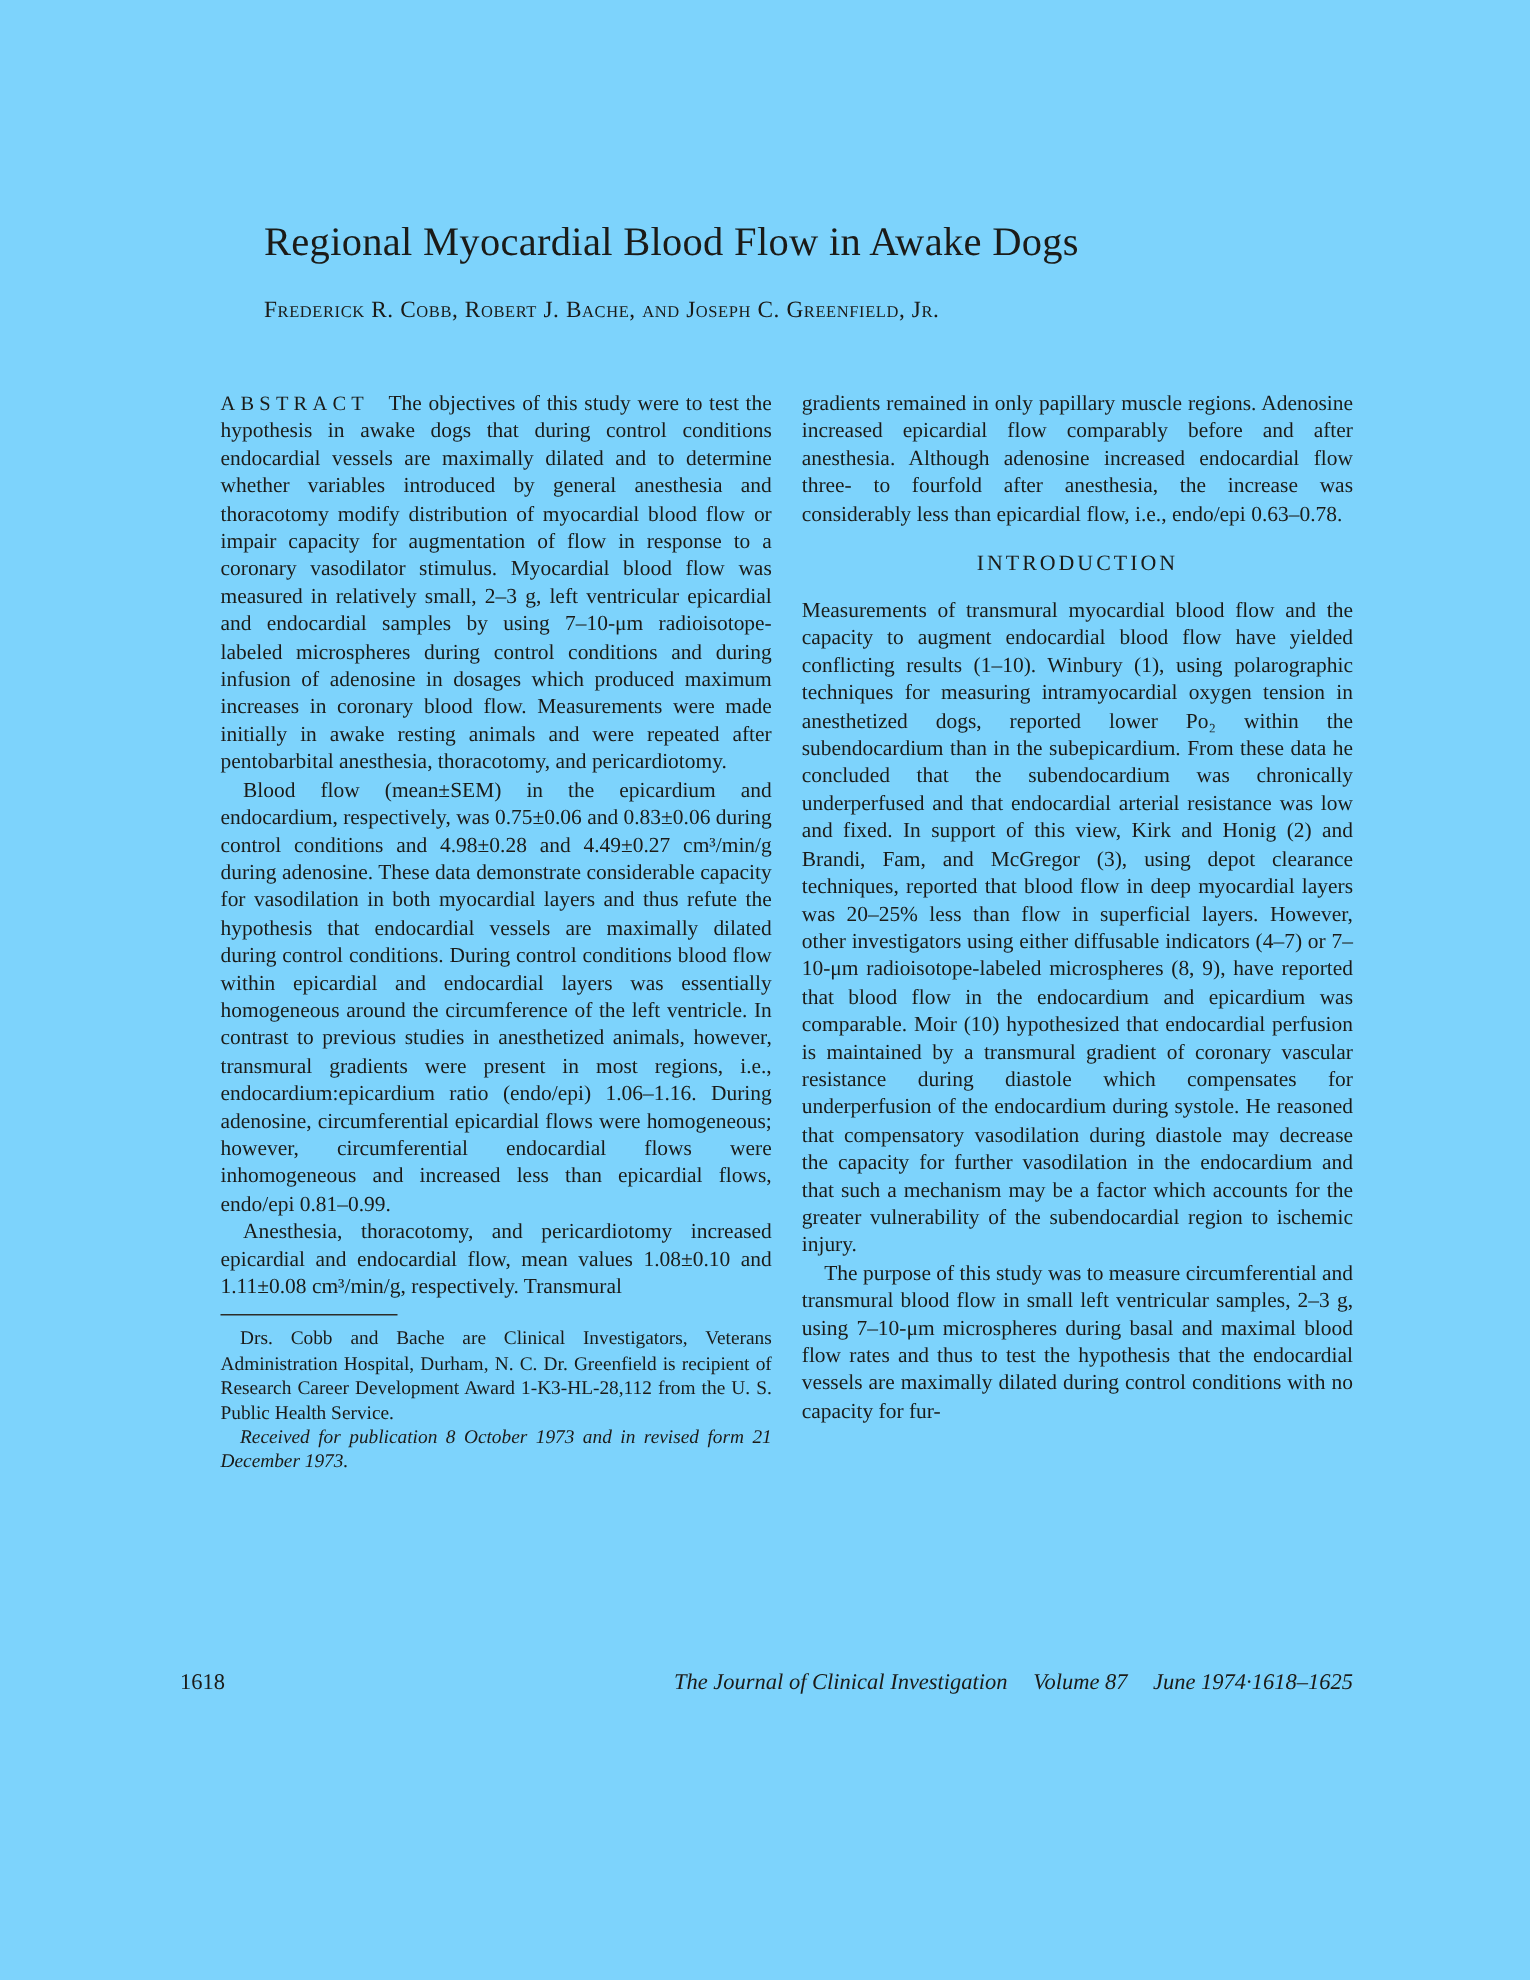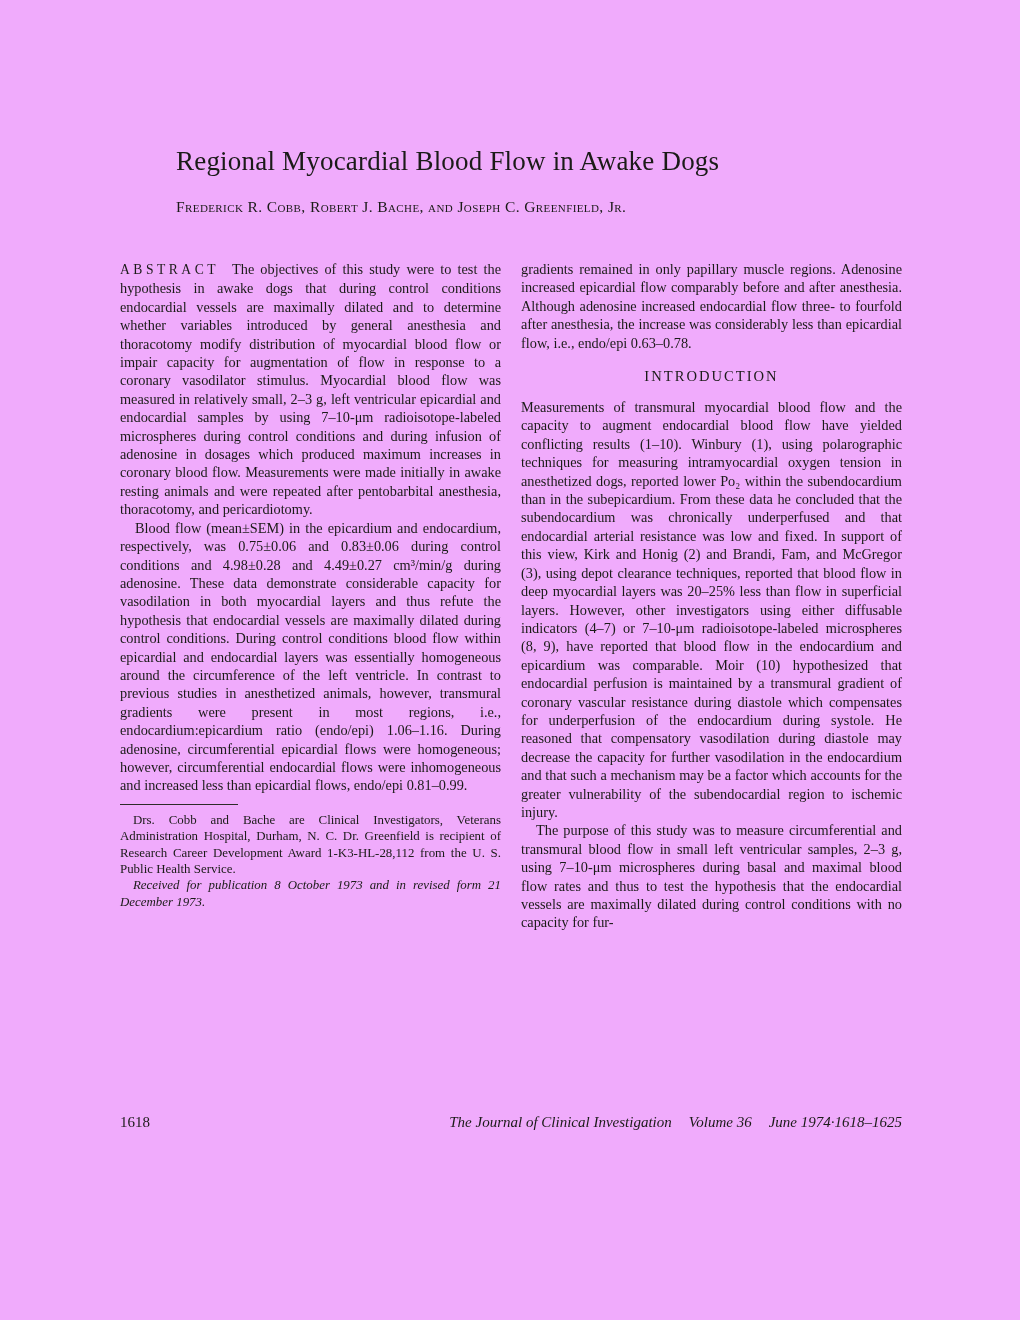--- a/index.html
+++ b/index.html
@@ -9,21 +9,21 @@
     font-family: "Liberation Serif", serif;
     color: #1b1b18;
     -webkit-font-smoothing: antialiased;
   }
   .page {
     position: relative;
     width: 1020px;
     height: 1320px;
     padding: 146px 118px 0 120px;
     overflow: hidden;
-    background: #f0abfc;
+    background: #7dd3fc;
   }
   .head { margin-left: 56px; }
   .title {
     font-size: 27px;
     font-weight: 400;
     letter-spacing: 0.2px;
     margin-bottom: 21px;
   }
   .authors {
     font-size: 15.5px;
@@ -34,20 +34,21 @@
   .affiliation {
     font-size: 15.5px;
     font-style: italic;
     line-height: 19px;
     white-space: pre-line;
   }
   .columns {
     display: flex;
     gap: 20px;
     margin-top: 44px;
+    margin-left: 27px;
   }
   .col { flex: 1; min-width: 0; }
   .body-p {
     font-size: 14.3px;
     line-height: 18.4px;
     text-align: justify;
   }
   .indent { text-indent: 15px; }
   .abstract-label {
     font-size: 13.6px;
@@ -99,35 +100,36 @@
   <header class="head">
     <h1 class="title">Regional Myocardial Blood Flow in Awake Dogs</h1>
     <div class="authors">Frederick R. Cobb, Robert J. Bache, and Joseph C. Greenfield, Jr.</div>
   </header>
 
   <main class="columns">
 
     <section class="col col-left">
       <p class="body-p"><span class="abstract-label">ABSTRACT</span><span>The objectives of this study were to test the hypothesis in awake dogs that during control conditions endocardial vessels are maximally dilated and to determine whether variables introduced by general anesthesia and thoracotomy modify distribution of myocardial blood flow or impair capacity for augmentation of flow in response to a coronary vasodilator stimulus. Myocardial blood flow was measured in relatively small, 2–3 g, left ventricular epicardial and endocardial samples by using 7–10-μm radioisotope-labeled microspheres during control conditions and during infusion of adenosine in dosages which produced maximum increases in coronary blood flow. Measurements were made initially in awake resting animals and were repeated after pentobarbital anesthesia, thoracotomy, and pericardiotomy.</span></p>
       <p class="body-p indent">Blood flow (mean±SEM) in the epicardium and endocardium, respectively, was 0.75±0.06 and 0.83±0.06 during control conditions and 4.98±0.28 and 4.49±0.27 cm³/min/g during adenosine. These data demonstrate considerable capacity for vasodilation in both myocardial layers and thus refute the hypothesis that endocardial vessels are maximally dilated during control conditions. During control conditions blood flow within epicardial and endocardial layers was essentially homogeneous around the circumference of the left ventricle. In contrast to previous studies in anesthetized animals, however, transmural gradients were present in most regions, i.e., endocardium:epicardium ratio (endo/epi) 1.06–1.16. During adenosine, circumferential epicardial flows were homogeneous; however, circumferential endocardial flows were inhomogeneous and increased less than epicardial flows, endo/epi 0.81–0.99.</p>
+      <p class="body-p indent">Anesthesia, thoracotomy, and pericardiotomy increased epicardial and endocardial flow, mean values 1.08±0.10 and 1.11±0.08 cm³/min/g, respectively. Transmural</p>
 
       <div class="footnote">
         <div class="footnote-rule"></div>
         <p class="footnote-p indent">Drs. Cobb and Bache are Clinical Investigators, Veterans Administration Hospital, Durham, N. C. Dr. Greenfield is recipient of Research Career Development Award 1-K3-HL-28,112 from the U. S. Public Health Service.</p>
         <p class="footnote-p indent italic">Received for publication 8 October 1973 and in revised form 21 December 1973.</p>
       </div>
     </section>
 
     <section class="col col-right">
       <p class="body-p">gradients remained in only papillary muscle regions. Adenosine increased epicardial flow comparably before and after anesthesia. Although adenosine increased endocardial flow three- to fourfold after anesthesia, the increase was considerably less than epicardial flow, i.e., endo/epi 0.63–0.78.</p>
       <h2 class="section-heading">INTRODUCTION</h2>
       <p class="body-p">Measurements of transmural myocardial blood flow and the capacity to augment endocardial blood flow have yielded conflicting results (1–10). Winbury (1), using polarographic techniques for measuring intramyocardial oxygen tension in anesthetized dogs, reported lower Po₂ within the subendocardium than in the subepicardium. From these data he concluded that the subendocardium was chronically underperfused and that endocardial arterial resistance was low and fixed. In support of this view, Kirk and Honig (2) and Brandi, Fam, and McGregor (3), using depot clearance techniques, reported that blood flow in deep myocardial layers was 20–25% less than flow in superficial layers. However, other investigators using either diffusable indicators (4–7) or 7–10-μm radioisotope-labeled microspheres (8, 9), have reported that blood flow in the endocardium and epicardium was comparable. Moir (10) hypothesized that endocardial perfusion is maintained by a transmural gradient of coronary vascular resistance during diastole which compensates for underperfusion of the endocardium during systole. He reasoned that compensatory vasodilation during diastole may decrease the capacity for further vasodilation in the endocardium and that such a mechanism may be a factor which accounts for the greater vulnerability of the subendocardial region to ischemic injury.</p>
       <p class="body-p indent">The purpose of this study was to measure circumferential and transmural blood flow in small left ventricular samples, 2–3 g, using 7–10-μm microspheres during basal and maximal blood flow rates and thus to test the hypothesis that the endocardial vessels are maximally dilated during control conditions with no capacity for fur-</p>
     </section>
 
   </main>
 
   <footer class="footer">
     <span class="page-num">1618</span>
-    <span class="journal-line"><span>The Journal of Clinical Investigation</span><span class="sep">Volume 36</span><span class="sep">June 1974·1618–1625</span></span>
+    <span class="journal-line"><span>The Journal of Clinical Investigation</span><span class="sep">Volume 87</span><span class="sep">June 1974·1618–1625</span></span>
   </footer>
 
 </div>
 
 </body></html>

